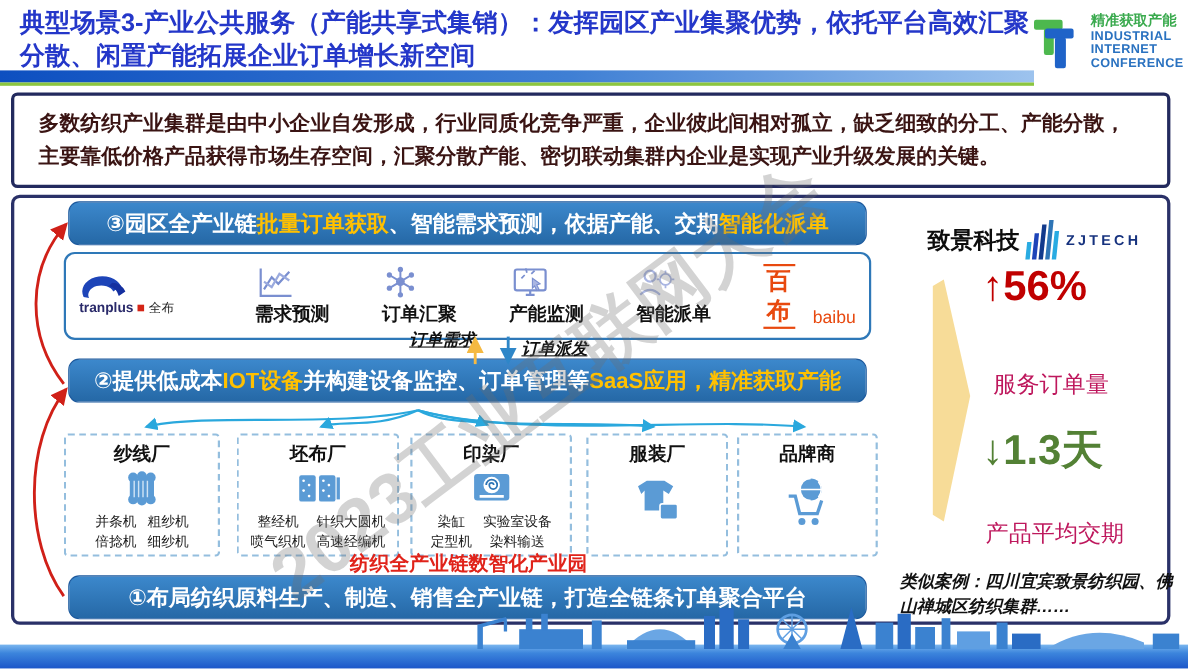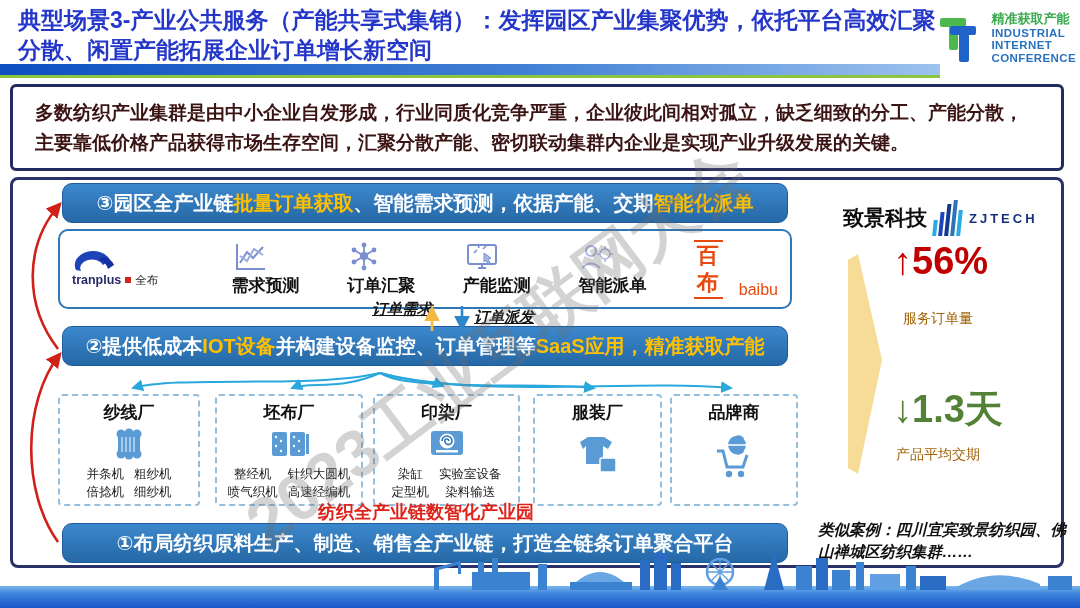--- a/index.html
+++ b/index.html
@@ -70,21 +70,21 @@
 
   
   .company{left:843px;top:200px;display:flex;align-items:center;gap:7px;z-index:3;}
   .company-cn{font-size:21px;font-weight:bold;color:#0d0d0d;}
   .zbars{display:flex;align-items:flex-end;gap:2px;height:36px;transform:skewX(-6deg);}
   .zbars i{display:block;width:4px;}
   .company-en{font-size:13px;font-weight:bold;color:#16327e;letter-spacing:3px;}
   .stat-v{font-size:38px;font-weight:bold;z-index:3;white-space:nowrap;}
   .stat1v{left:893px;top:240px;color:#c00000;}
   .stat2v{left:893px;top:384px;color:#538135;}
-  .stat-l{font-size:14px;color:#a16207;z-index:3;}
+  .stat-l{font-size:21px;color:#be185d;z-index:3;margin-top:25px;}
   .stat1l{left:903px;top:310px;} .stat2l{left:896px;top:446px;}
   .note{left:818px;top:519px;width:250px;font-size:15.5px;font-style:italic;font-weight:600;
        color:#111;line-height:1.45;z-index:3;}
 
   .arrows-overlay{left:10px;top:177px;width:1054px;height:391px;z-index:4;pointer-events:none;}
   .beige{left:836px;top:252px;z-index:2;}
   .skyline{left:372px;top:546px;z-index:6;}
   .bottom-band{left:0;top:586px;width:1080px;height:22px;z-index:4;
        background:linear-gradient(180deg,#7ab6ef 0%,#3c85dc 35%,#1b55c8 100%);}
 </style>

